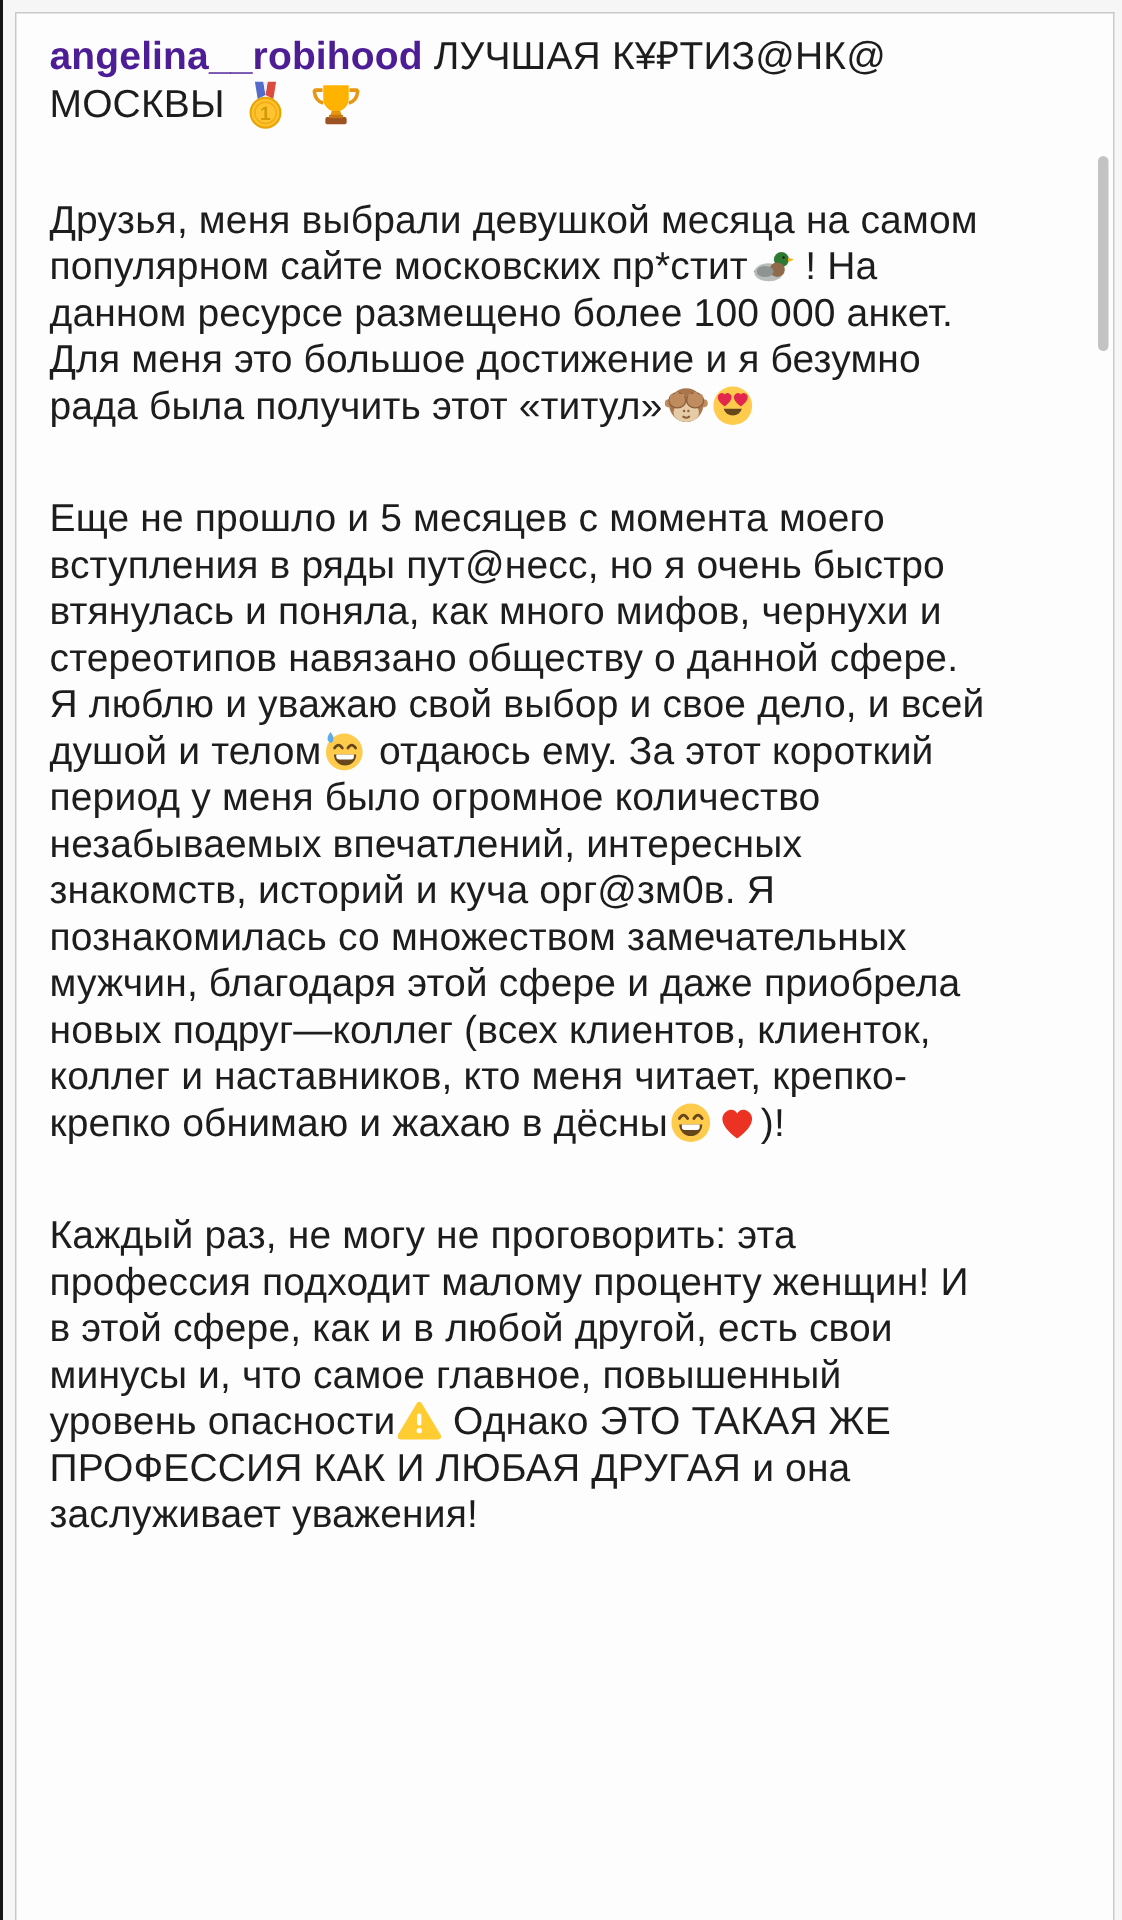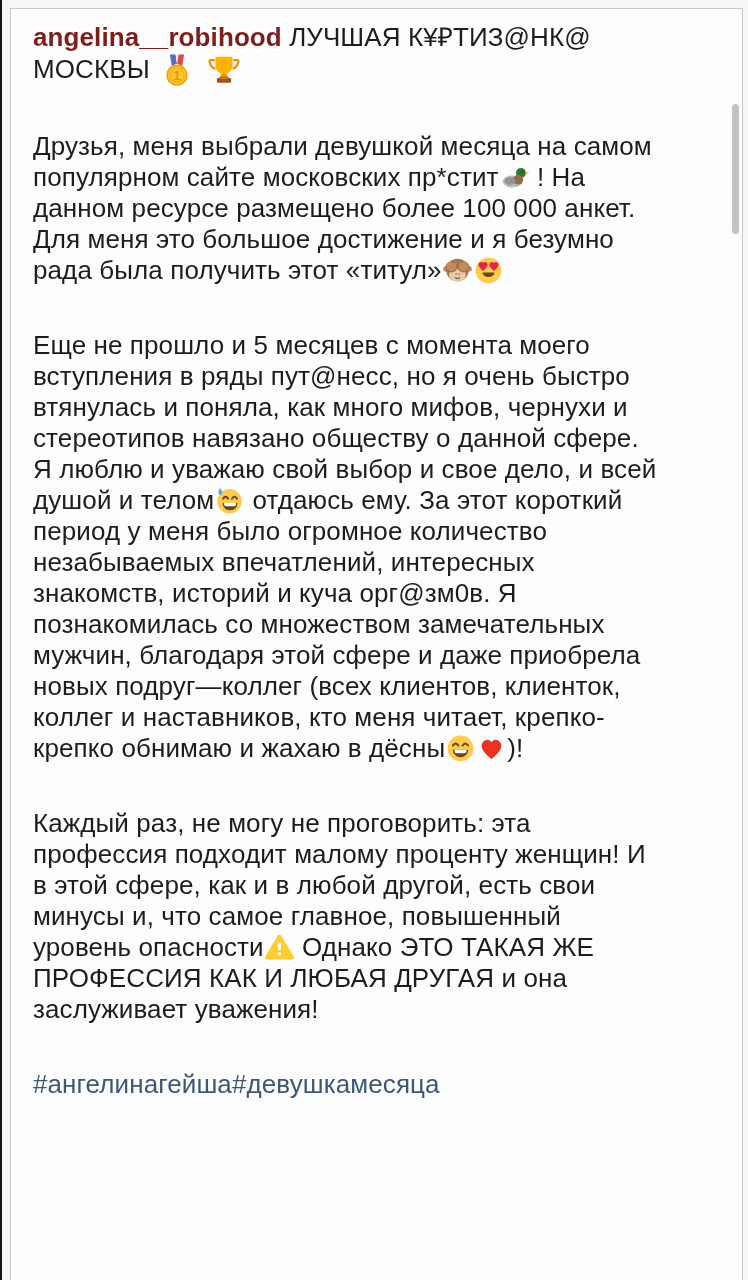--- a/index.html
+++ b/index.html
@@ -17,21 +17,21 @@
     background:#fdfdfd;
     border:1px solid #c9c9c9; border-bottom:none;
     box-sizing:border-box;
   }
   .content {
     padding:13px 24px 0 22px;
     font-size:26px; line-height:31px; color:#1d1d1d;
     letter-spacing:0.1px;
   }
   .content p { margin:0 0 44px 0; white-space:pre-wrap; }
-  .caption-head strong { font-weight:bold; color:#7f1d1d; }
+  .caption-head strong { font-weight:bold; color:#4c1d95; }
   .hashtags {
     color:#3b5878; margin-bottom:0 !important; cursor:pointer;
   }
   .emoji {
     width:29px; height:29px; display:inline-block;
     vertical-align:-6px; margin:0 1px;
   }
   .emoji-lg {
     width:34px; height:34px; vertical-align:-9px; margin:0 3px;
   }
@@ -199,16 +199,15 @@
         </svg>)!</p>
     <p>Каждый раз, не могу не проговорить: эта
 профессия подходит малому проценту женщин! И
 в этой сфере, как и в любой другой, есть свои
 минусы и, что самое главное, повышенный
 уровень опасности<svg class="emoji" viewBox="0 0 36 36">
           <use href="#em-warning" xlink:href="#em-warning"></use>
         </svg> Однако ЭТО ТАКАЯ ЖЕ
 ПРОФЕССИЯ КАК И ЛЮБАЯ ДРУГАЯ и она
 заслуживает уважения!</p>
-    <p class="hashtags">#ангелинагейша#девушкамесяца</p>
   </div>
   <div class="scrollbar-thumb"></div>
 </div>
 
 </body></html>

